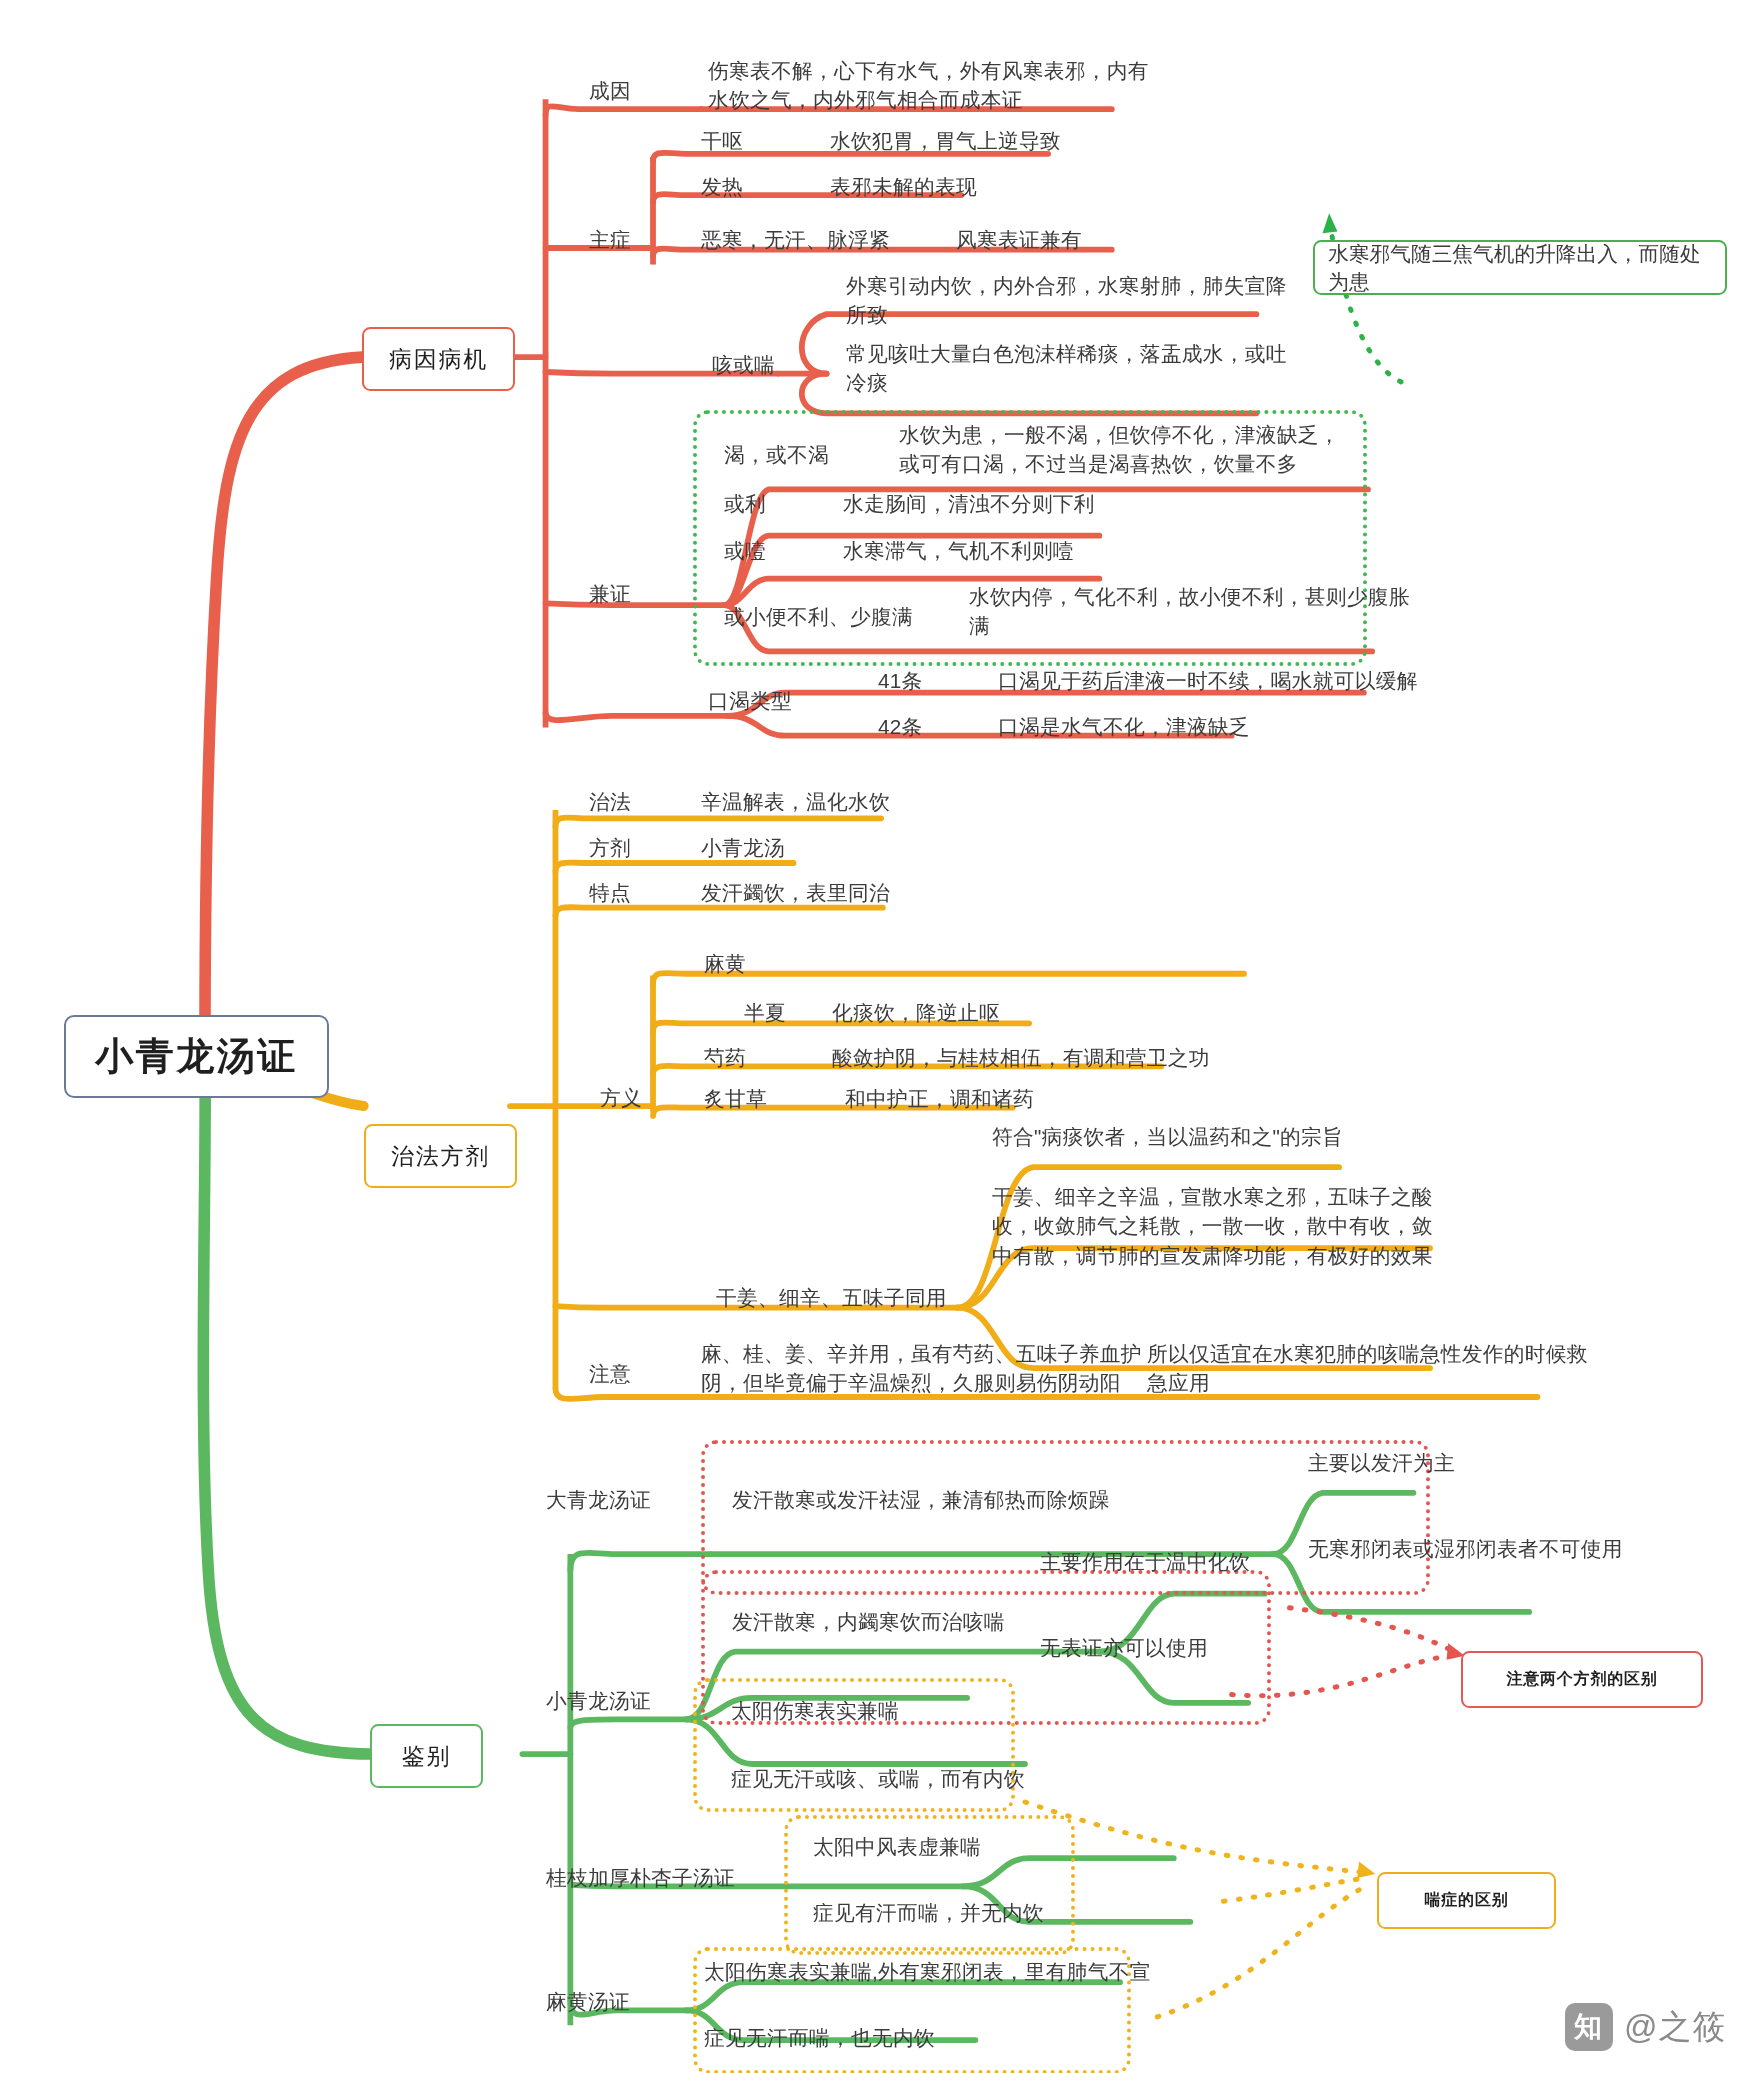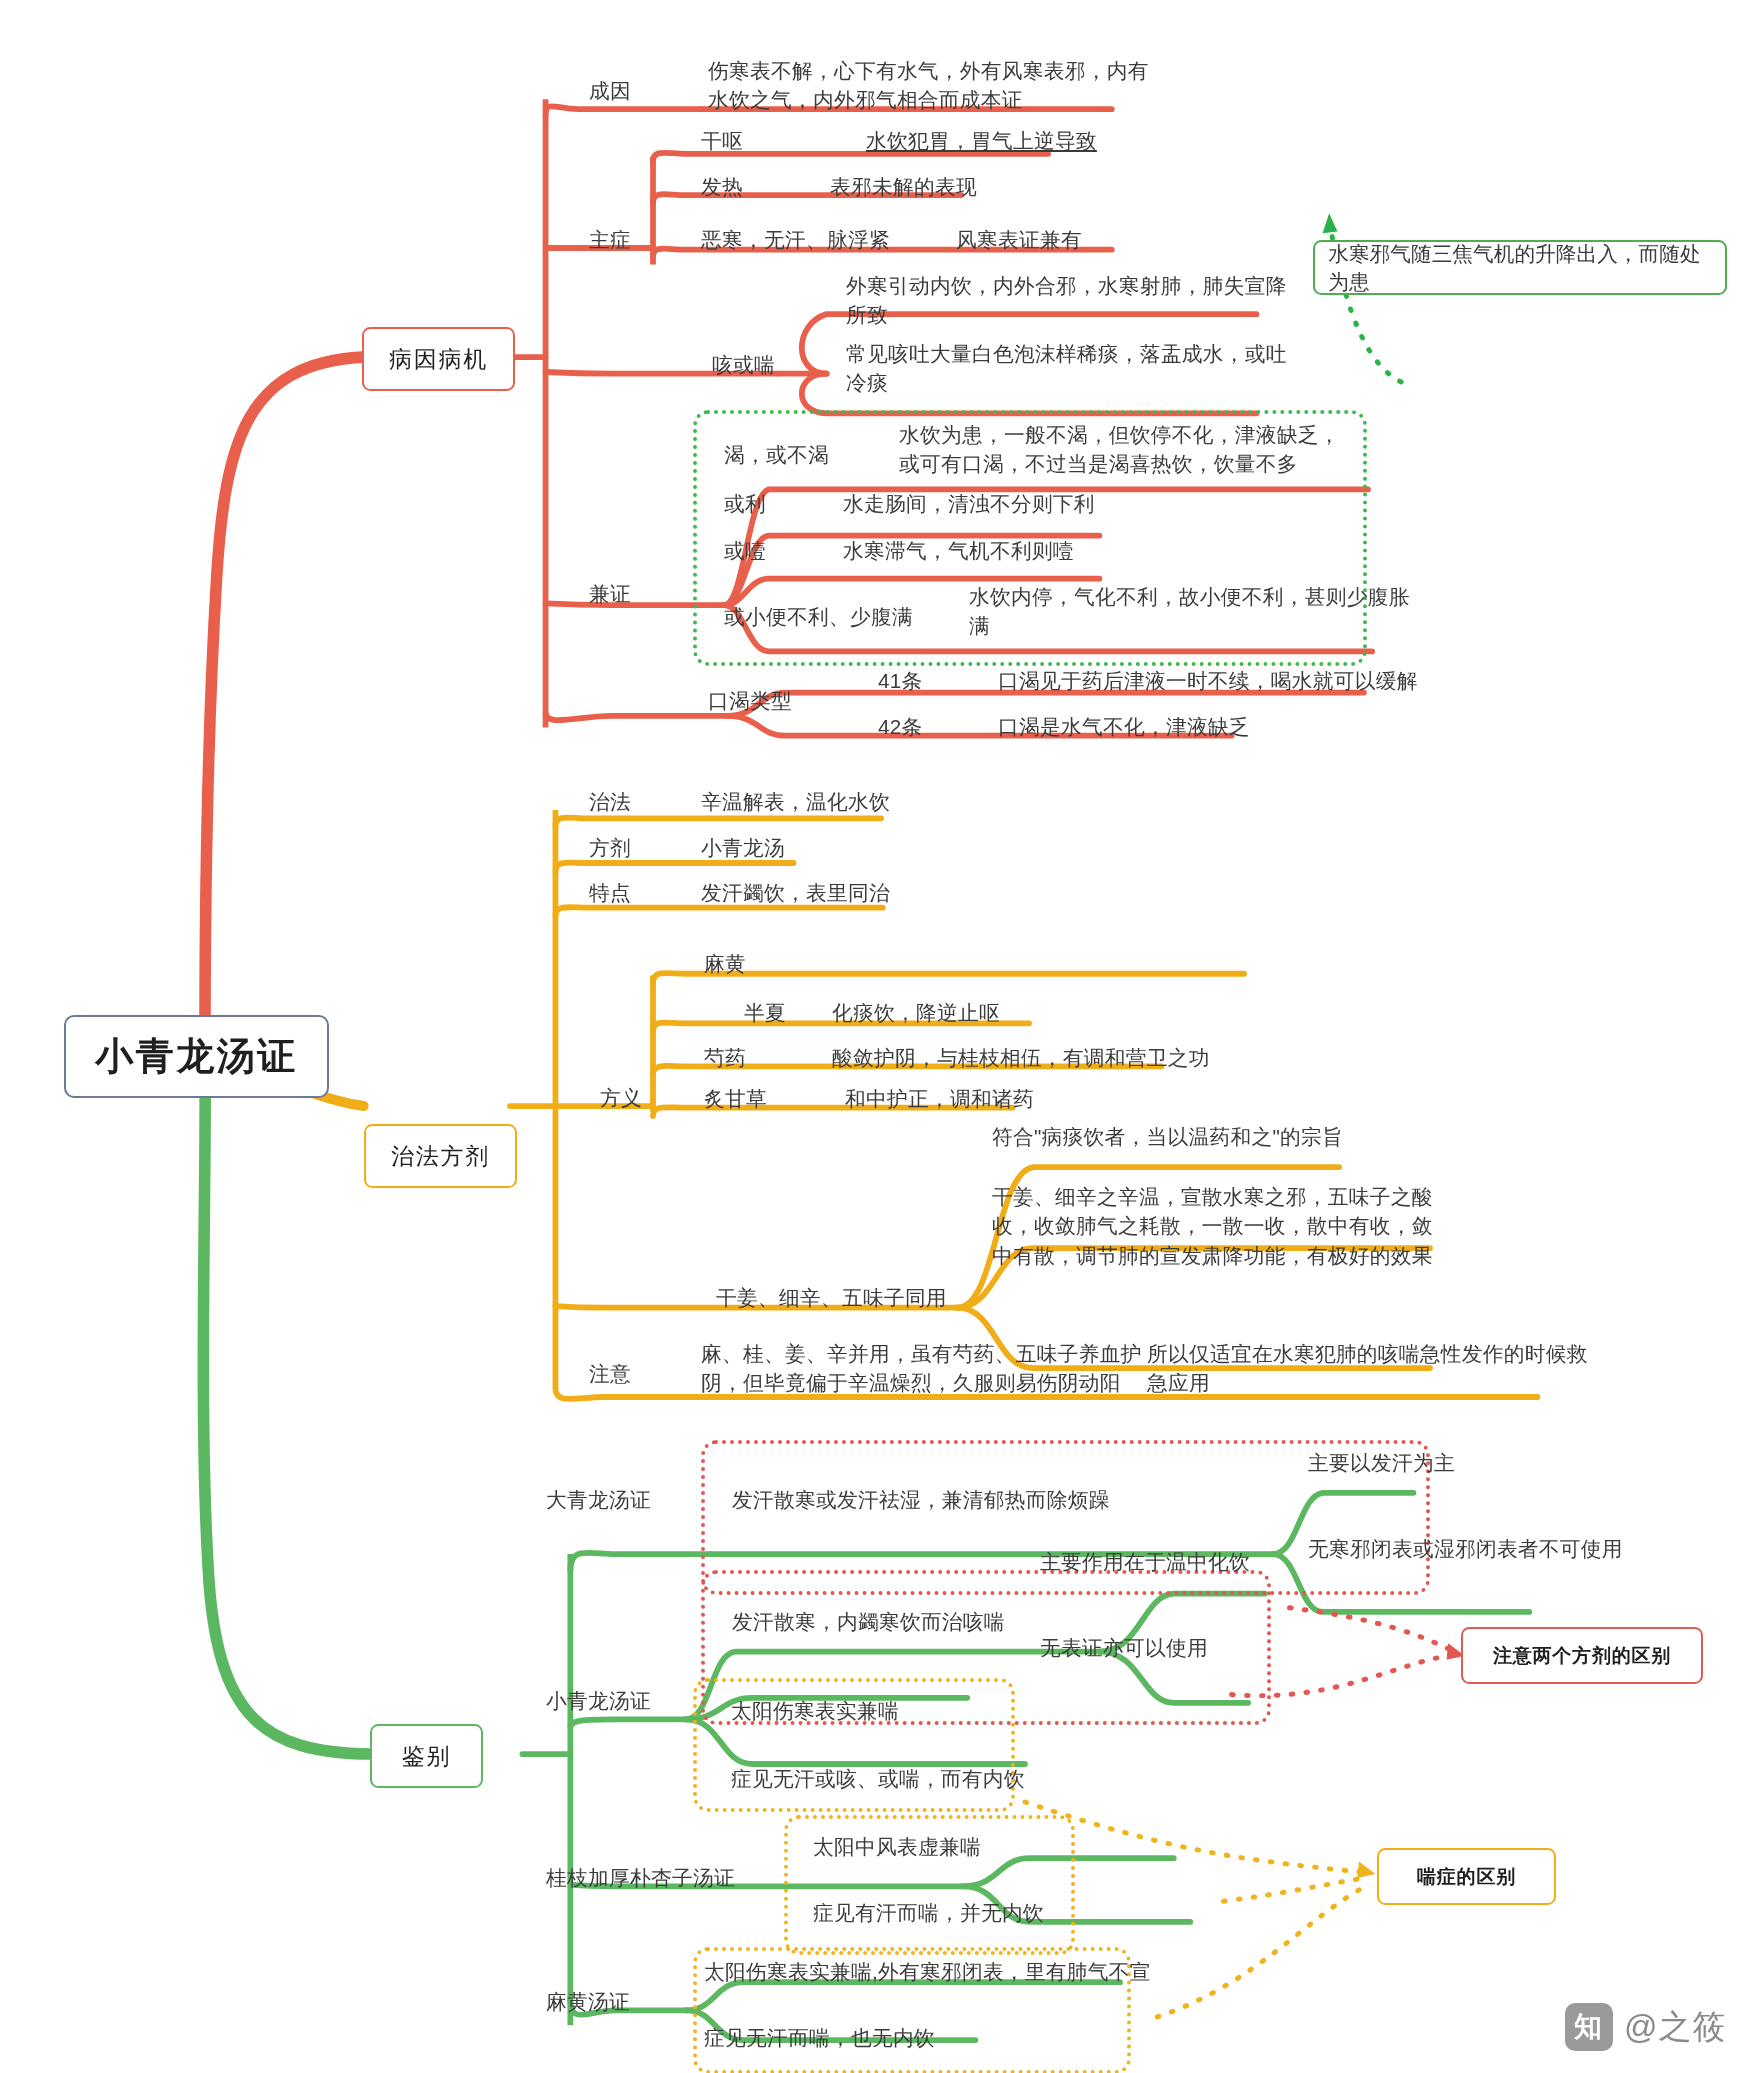--- a/index.html
+++ b/index.html
@@ -15,22 +15,22 @@
   .branchbox{
     position:absolute;border:2.5px solid;border-radius:8.3px;background:#fff;
     font-weight:normal;font-size:23px;letter-spacing:1.7px;color:#1f1f1f;
     display:flex;align-items:center;justify-content:center;
   }
   .bb-red{border-color:#e8604c;}
   .bb-yel{border-color:#f0ad17;}
   .bb-grn{border-color:#5cb860;}
   .calloutbox{
     position:absolute;border:2.5px solid;border-radius:8.3px;background:#fff;
-    font-weight:bold;font-size:19px;letter-spacing:0.8px;color:#1f1f1f;
-    display:flex;align-items:center;justify-content:center;
+    font-weight:bold;font-size:16px;letter-spacing:0.8px;color:#1f1f1f;
+    display:flex;align-items:center;justify-content:center;margin-top:24px;
   }
   .cb-red{border-color:#e05a56;}
   .cb-yel{border-color:#f0ad17;}
   .greenbox{
     position:absolute;border:2.5px solid #4cae4f;border-radius:8.3px;background:#fff;
     font-size:20.7px;color:#3b3b3b;display:flex;align-items:center;padding:0 13.2px;margin-top:48px;
   }
   .dotted{position:absolute;border-radius:15px;}
   .d-green{border:4.1px dotted #3fb950;}
   .d-red{border:4.1px dotted #e4564f;}
@@ -159,21 +159,21 @@
   <div class="dotted d-yellow" style="left:784px;top:1815px;width:283px;height:132px;"></div>
   <div class="dotted d-yellow" style="left:693px;top:1947px;width:430px;height:119px;"></div>
 
   <div class="node" style="left:589px;top:76px;">成因</div>
   <div class="node" style="left:708px;top:56px;">伤寒表不解，心下有水气，外有风寒表邪，内有
 水饮之气，内外邪气相合而成本证</div>
 
   <div class="node" style="left:589px;top:225px;">主症</div>
 
   <div class="node" style="left:701px;top:126px;">干呕</div>
-  <div class="node" style="left:866px;top:126px;text-decoration:underline;">水饮犯胃，胃气上逆导致</div>
+  <div class="node" style="left:830px;top:126px;">水饮犯胃，胃气上逆导致</div>
 
   <div class="node" style="left:701px;top:172px;">发热</div>
   <div class="node" style="left:830px;top:172px;">表邪未解的表现</div>
 
   <div class="node" style="left:701px;top:225px;">恶寒，无汗、脉浮紧</div>
   <div class="node" style="left:956px;top:225px;">风寒表证兼有</div>
 
   <div class="node" style="left:712px;top:350px;">咳或喘</div>
   <div class="node" style="left:846px;top:271px;">外寒引动内饮，内外合邪，水寒射肺，肺失宣降
 所致</div>

